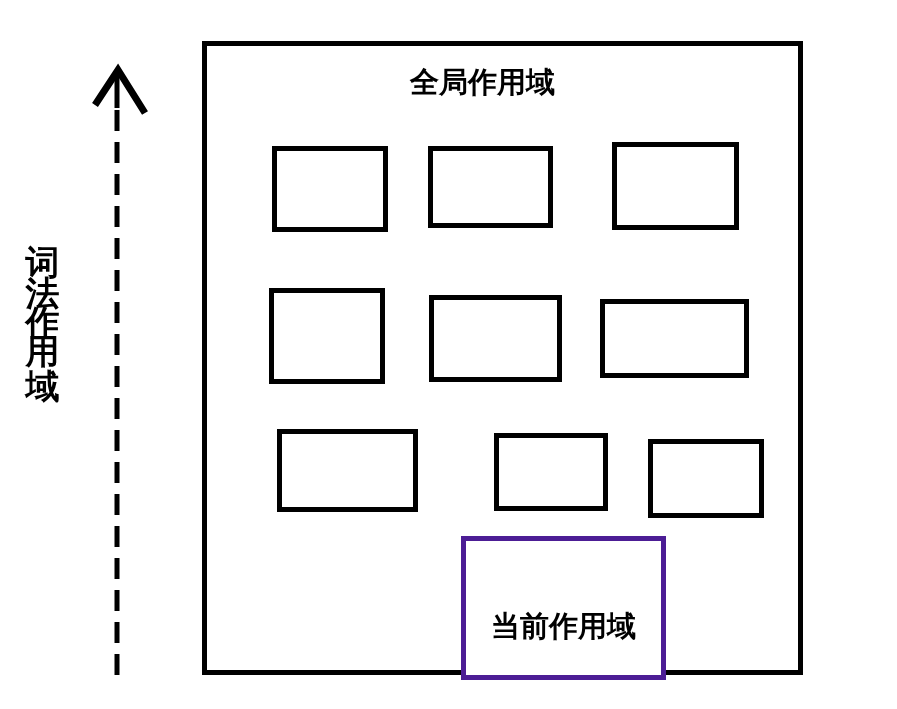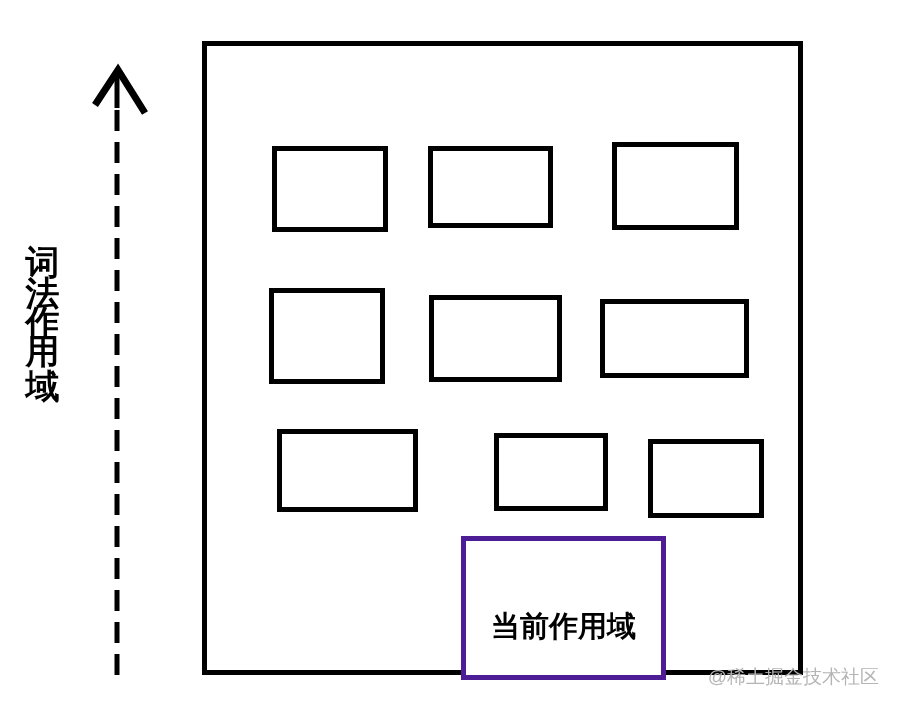--- a/index.html
+++ b/index.html
@@ -120,33 +120,33 @@
   <svg class="arrow-layer" viewBox="0 0 897 709">
     <line x1="117" y1="675" x2="117" y2="108" stroke="#000000" stroke-width="5" stroke-dasharray="21 11"></line>
     <line x1="117" y1="108" x2="117" y2="74" stroke="#000000" stroke-width="5"></line>
     <polyline points="95,105 118,70 145,113" fill="none" stroke="#000000" stroke-width="7" stroke-linejoin="miter"></polyline>
   </svg>
 
   <div class="axis-label">词法作用域</div>
 
   <div class="outer-rect">
 
+    <div class="title">全局作用域</div>
 
     <div class="scope-box b11"></div>
     <div class="scope-box b12"></div>
     <div class="scope-box b13"></div>
 
     <div class="scope-box b21"></div>
     <div class="scope-box b22"></div>
     <div class="scope-box b23"></div>
 
     <div class="scope-box b31"></div>
     <div class="scope-box b32"></div>
     <div class="scope-box b33"></div>
 
     <div class="current-scope">
       <span>当前作用域</span>
     </div>
   </div>
 
-  <div class="watermark">@稀土掘金技术社区</div>
 
 </div>
 
 </body></html>

